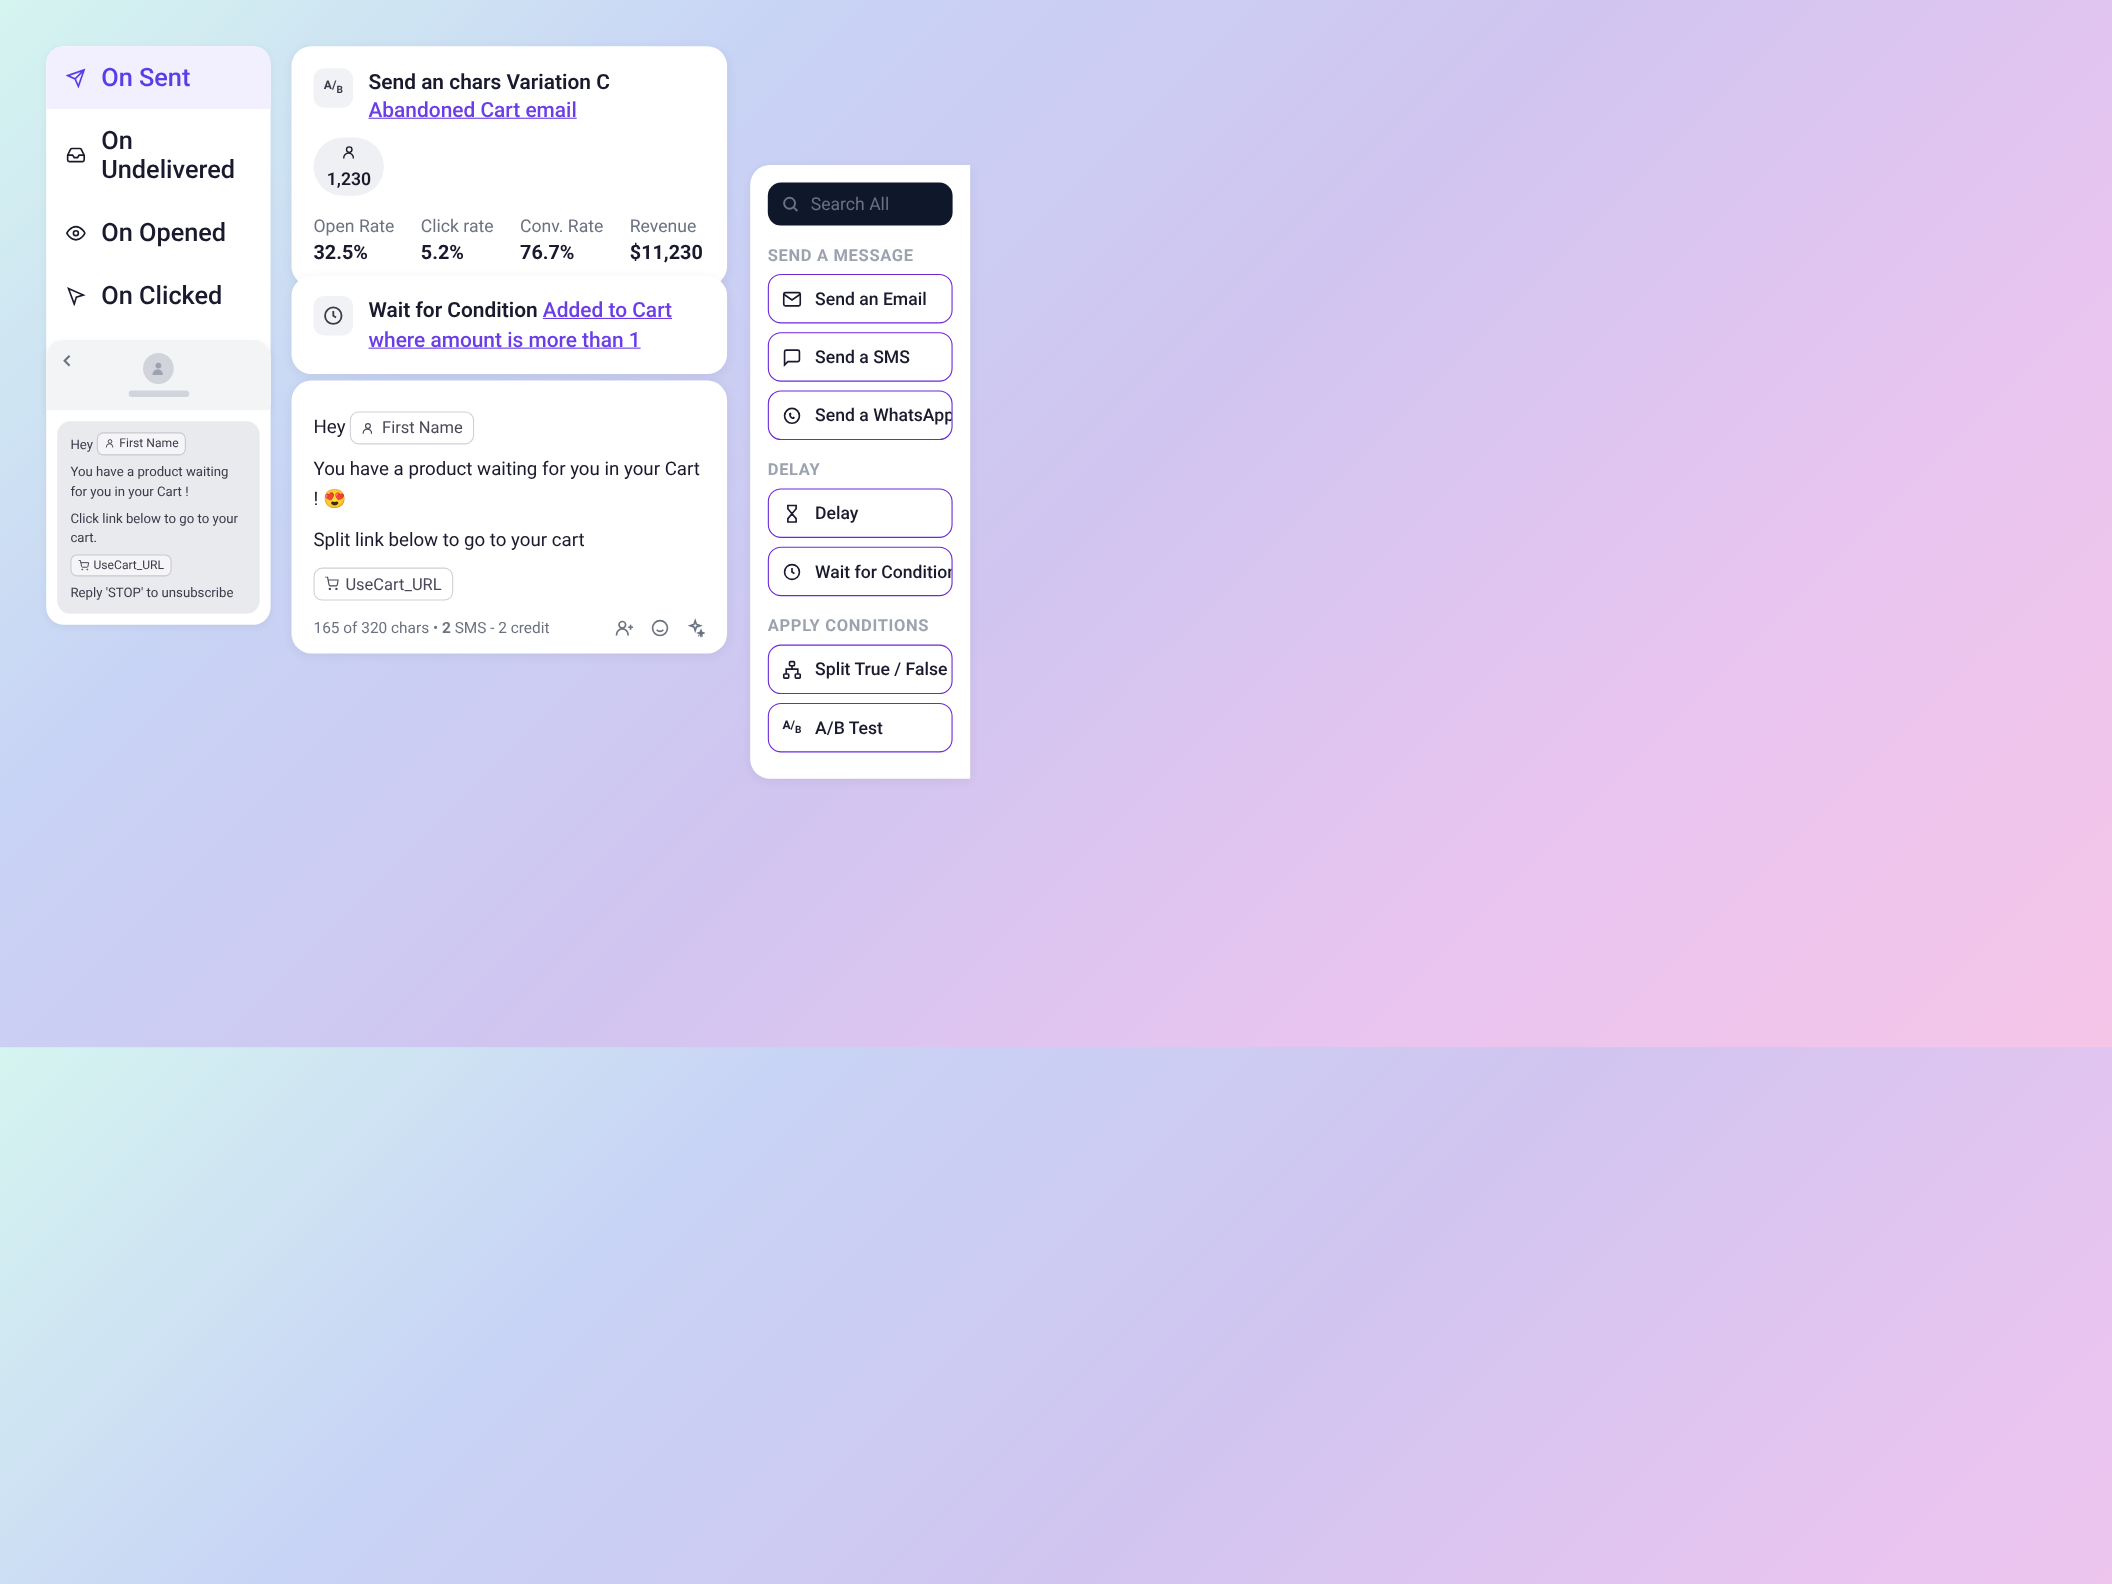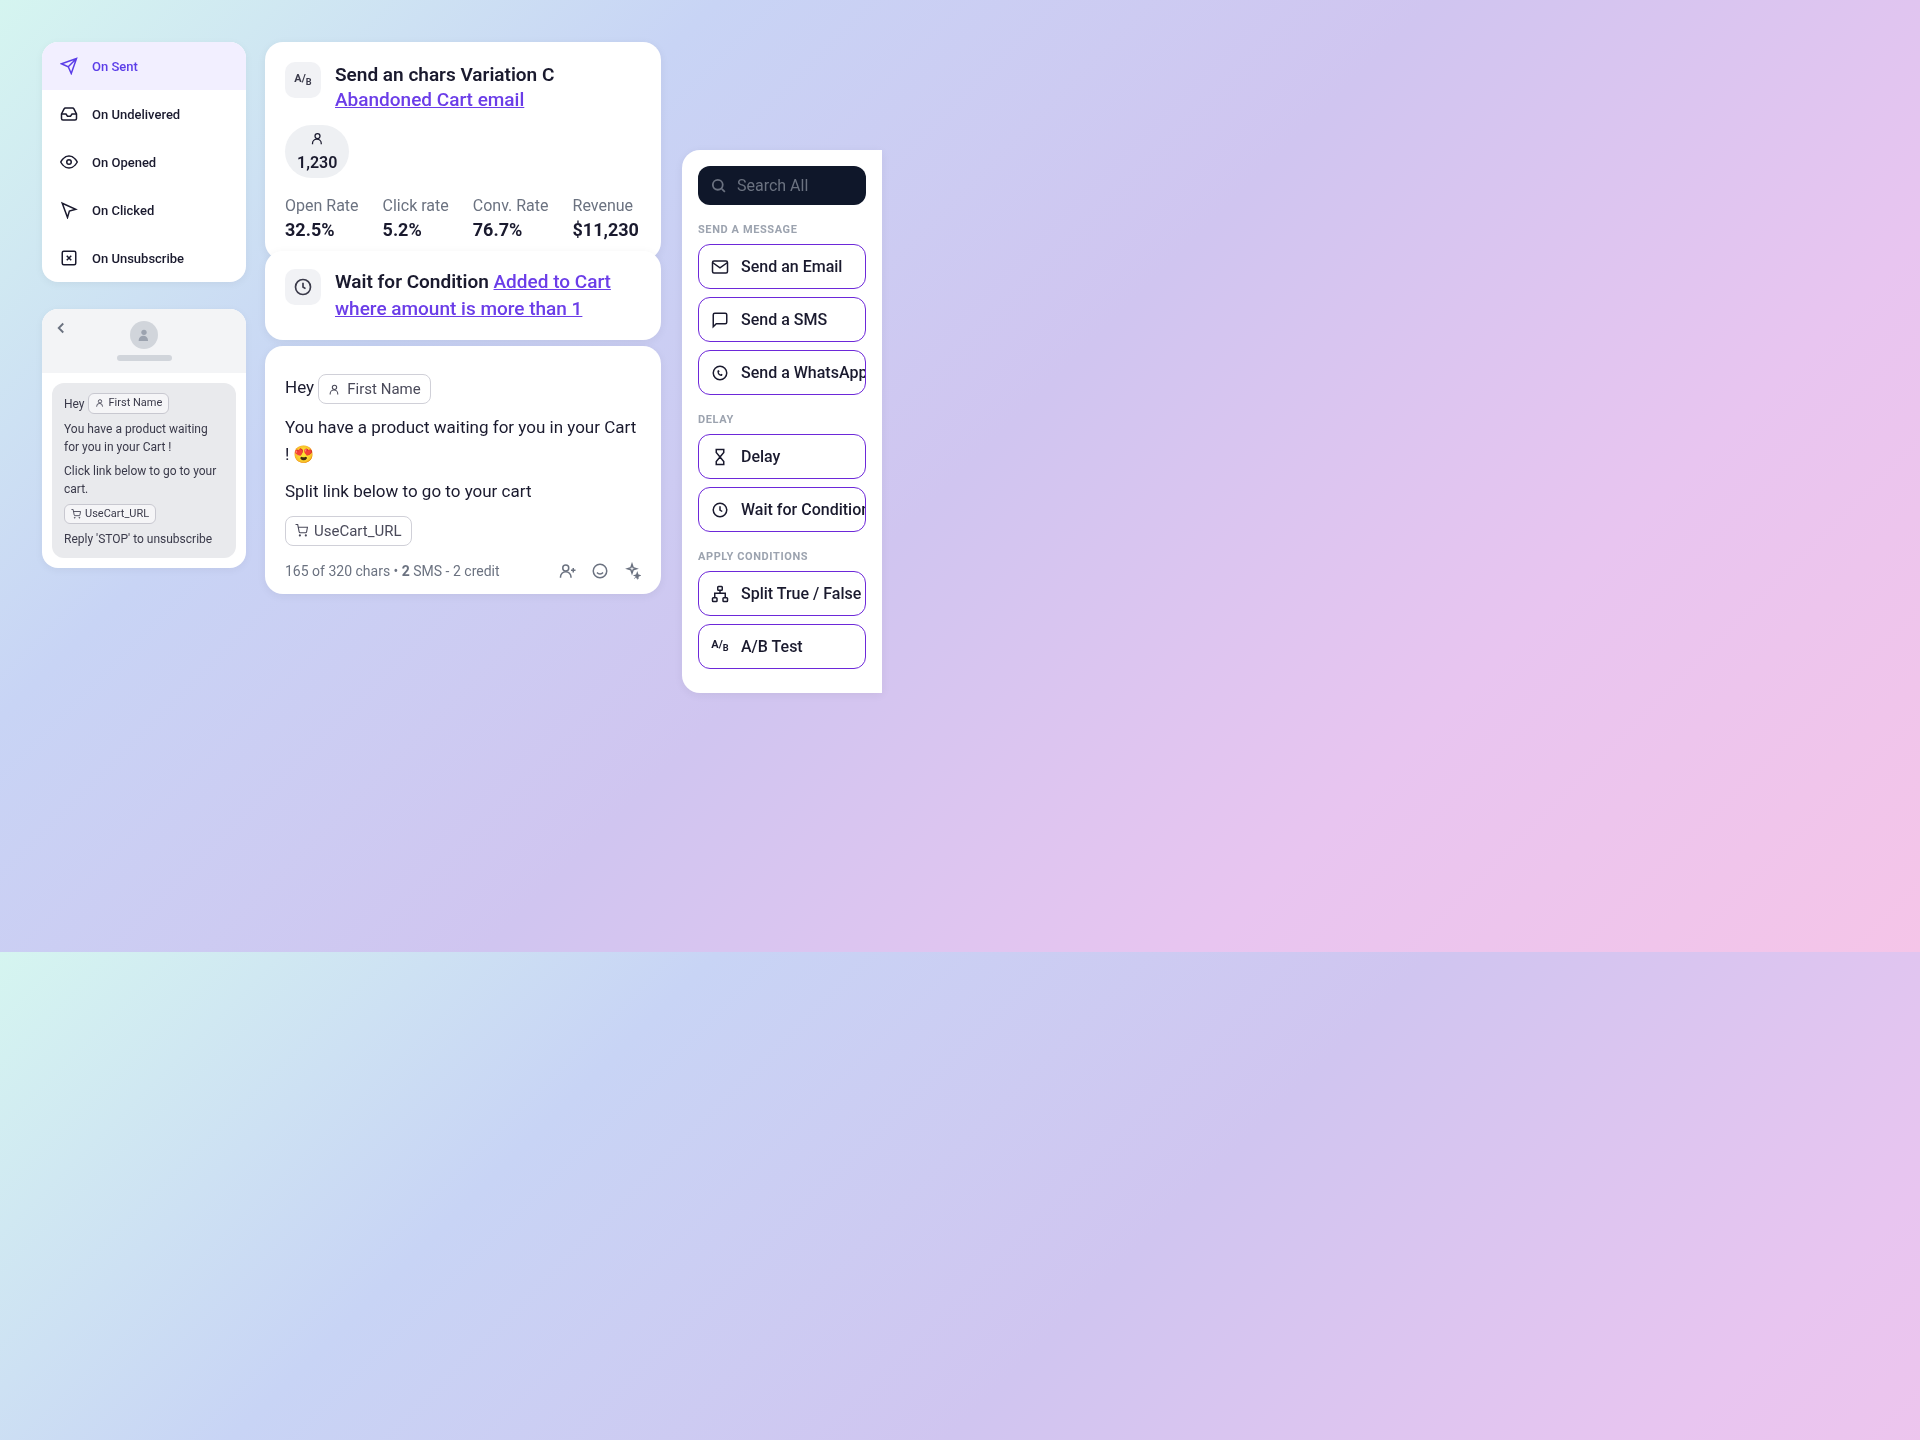--- a/index.html
+++ b/index.html
@@ -21,21 +21,21 @@
   background: #fff;
   border-radius: 16px;
   overflow: hidden;
   box-shadow: 0 2px 8px rgba(0,0,0,0.05);
 }
 .sidebar-item {
   display: flex;
   align-items: center;
   gap: 14px;
   padding: 15px 18px;
-  font-size: 13px;
+  font-size: 23px;
   font-weight: 500;
   color: #1a1a2e;
   cursor: pointer;
 }
 .sidebar-item.active {
   background: #f2efff;
   color: #5b3de8;
 }
 .sidebar-item svg { width: 18px; height: 18px; flex-shrink: 0; }
 
@@ -238,21 +238,21 @@
   display: flex;
   align-items: center;
   gap: 10px;
   background: #0f172a;
   border-radius: 12px;
   padding: 10px 12px;
   font-size: 16px;
   color: #6b7280;
 }
 .section-label {
-  font-size: 11px;
+  font-size: 15px;
   font-weight: 700;
   letter-spacing: 0.6px;
   color: #9ca3af;
   margin: 18px 0 8px;
 }
 .action-item {
   display: flex;
   align-items: center;
   gap: 12px;
   padding: 12px 12px;

